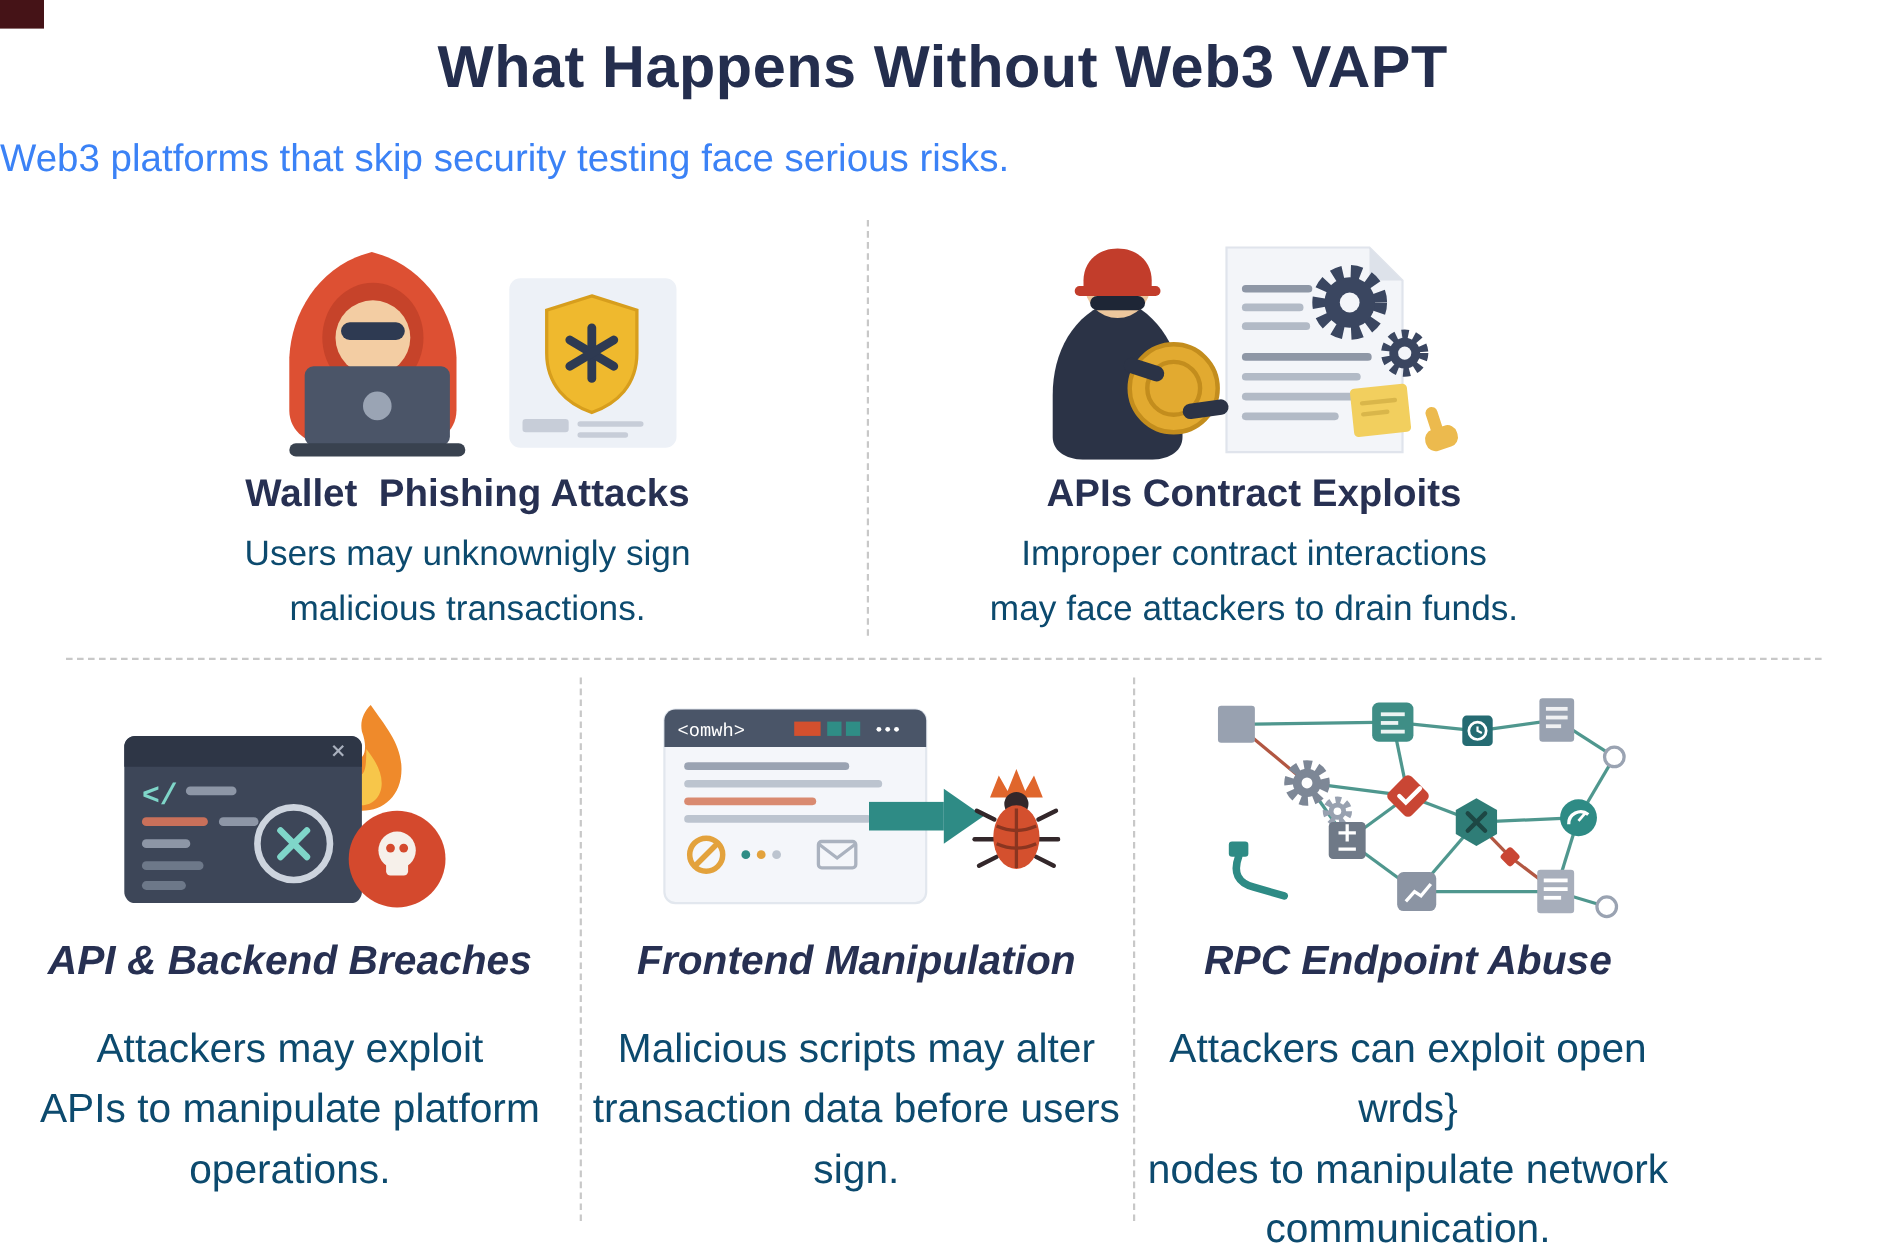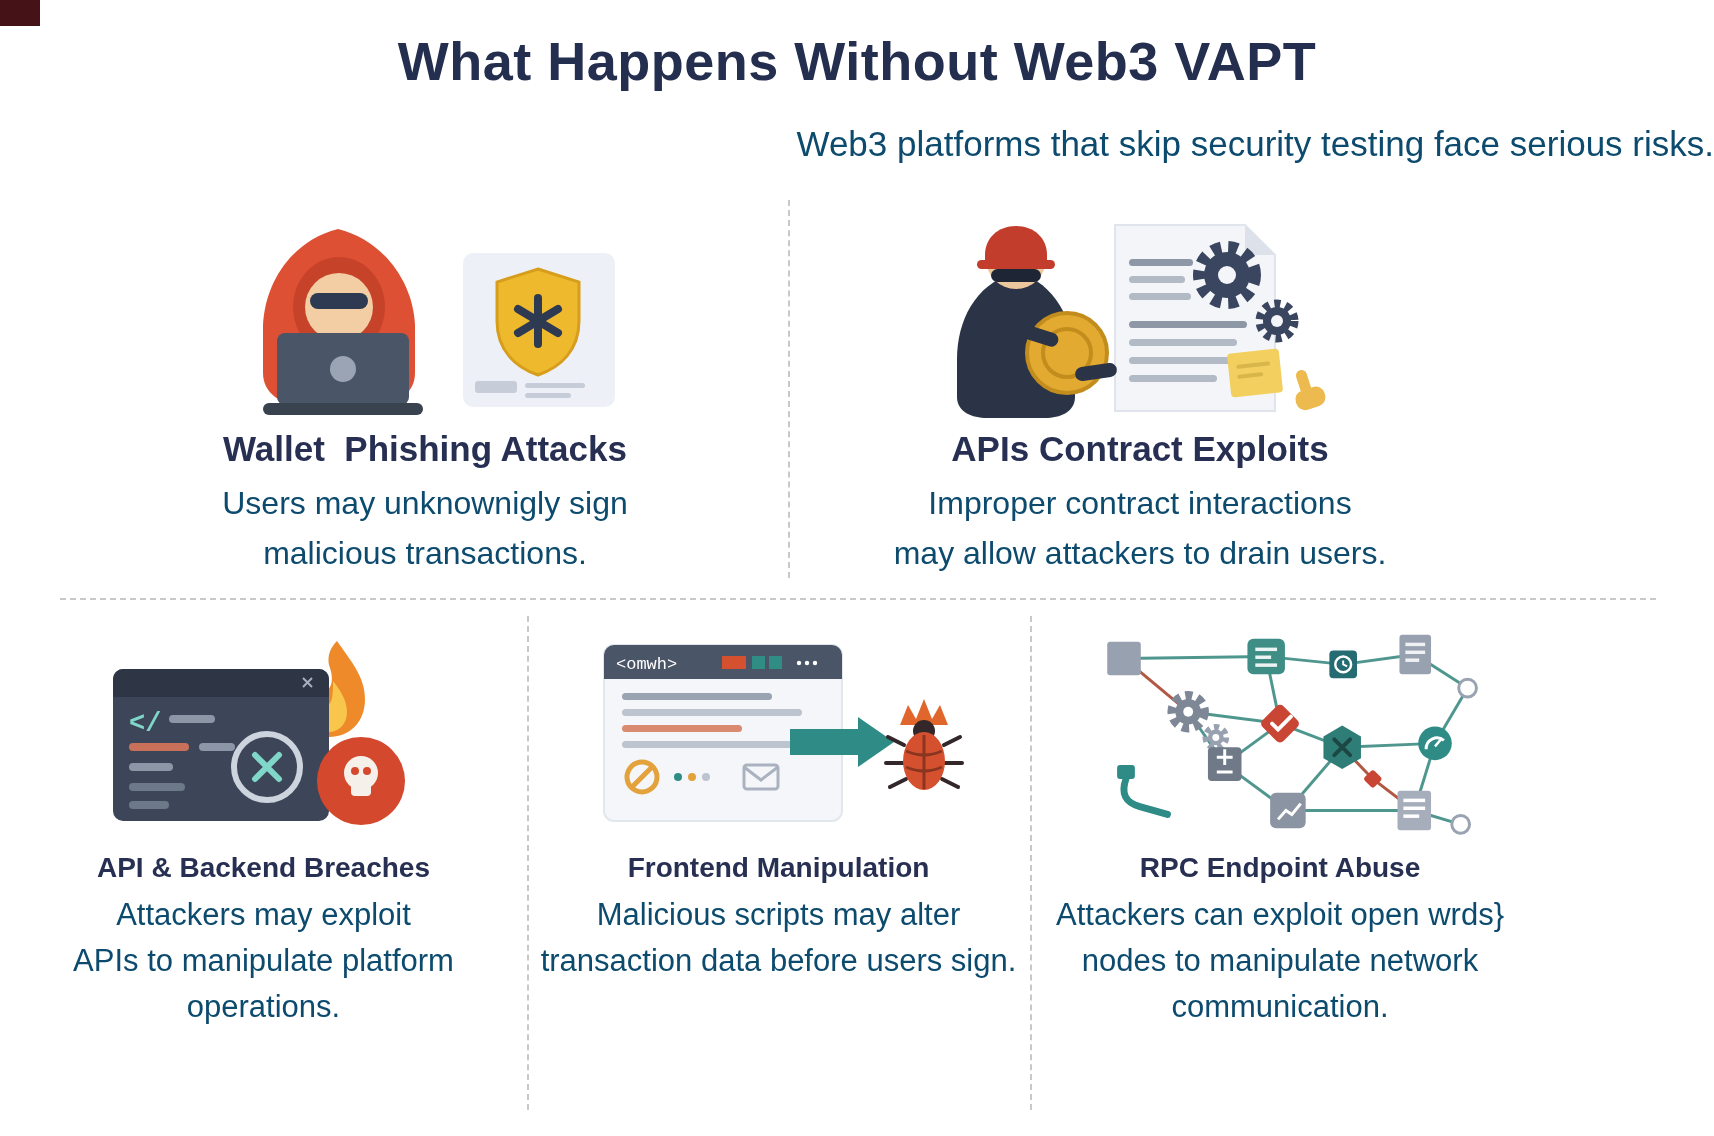--- a/index.html
+++ b/index.html
@@ -4,38 +4,38 @@
 <style>
   * { margin:0; padding:0; box-sizing:border-box; }
   html,body { background:#ffffff; }
   body { font-family:"Liberation Sans", sans-serif; }
   .page { position:relative; width:1714px; height:1136px; background:#ffffff; overflow:hidden;padding-left:21px; }
 
   .corner-artifact { position:absolute; left:0; top:0; width:40px; height:26px; background:#451317; }
 
   .title { position:absolute; top:30px; left:0; width:100%; text-align:center;
            font-size:54px; font-weight:700; color:#242e4e; letter-spacing:.5px; }
-  .subtitle { position:absolute; top:124px; left:0; width:100%; text-align:right;
-              font-size:35px; font-weight:400; color:#0c4a6e; }
+  .subtitle { position:absolute; top:124px; left:0; width:100%; text-align:left;
+              font-size:35px; font-weight:400; color:#3b82f6; }
 
   .divider-v { position:absolute; width:0; border-left:2px dashed #c8c8c8; }
   .divider-h { position:absolute; height:0; border-top:2px dashed #c8c8c8; }
 
   .cell { position:absolute; display:flex; flex-direction:column; align-items:center; }
   .illus-box { display:flex; align-items:center; justify-content:center; }
   .cell.top .illus-box { height:212px; margin-top:14px; }
   .cell.bottom .illus-box { height:218px; margin-top:6px; }
 
   .card-heading { text-align:center; color:#273052; font-weight:700; white-space:pre-wrap; }
   .cell.top .card-heading { font-size:35px; margin-top:8px; }
-  .cell.bottom .card-heading { font-size:28px; margin-top:10px; }
+  .cell.bottom .card-heading { font-size:37px; margin-top:10px;font-style:italic; }
 
   .card-body { text-align:center; color:#0c4a6e; white-space:pre-line; }
   .cell.top .card-body { font-size:32px; line-height:1.55; margin-top:10px; }
-  .cell.bottom .card-body { font-size:31px; line-height:1.48; margin-top:8px; }
+  .cell.bottom .card-body { font-size:37px; line-height:1.48; margin-top:32px; }
 
   svg { display:block; }
 </style>
 </head>
 <body>
 
 <div class="page">
 
   <div class="corner-artifact"></div>
 
@@ -123,21 +123,21 @@
         <g>
           <circle cx="142" cy="140" r="40" fill="#e2aa30" stroke="#c38d1d" stroke-width="4"></circle>
           <circle cx="142" cy="140" r="24" fill="none" stroke="#c38d1d" stroke-width="4"></circle>
           <rect x="96" y="116" width="38" height="14" rx="7" fill="#2b3346" transform="rotate(18 115 123)"></rect>
           <rect x="150" y="152" width="42" height="14" rx="7" fill="#2b3346" transform="rotate(-8 171 159)"></rect>
         </g>
       </svg>
     </div>
     <h2 class="card-heading">APIs Contract Exploits</h2>
     <p class="card-body">Improper contract interactions
-may allow attackers to drain users.</p>
+may face attackers to drain funds.</p>
   </section>
 
   <section class="cell bottom" style="left:0px; top:618px; width:527px; height:518px;">
     <div class="illus-box">
       <svg viewBox="0 0 330 205" width="330" height="205">
         <g>
           <path d="M238 10 C252 30 266 46 266 68 C266 92 250 106 230 106 C210 106 196 92 196 72 C196 58 204 48 212 38 C210 52 216 60 224 60 C232 60 236 50 230 34 C228 24 232 16 238 10 Z" fill="#ef8a2b"></path>
           <path d="M234 50 C242 60 248 70 248 81 C248 93 240 101 230 101 C220 101 214 93 214 84 C214 76 219 70 224 63 C224 72 228 76 231 72 C234 68 234 58 234 50 Z" fill="#f7c64a"></path>
         </g>
         <g>

